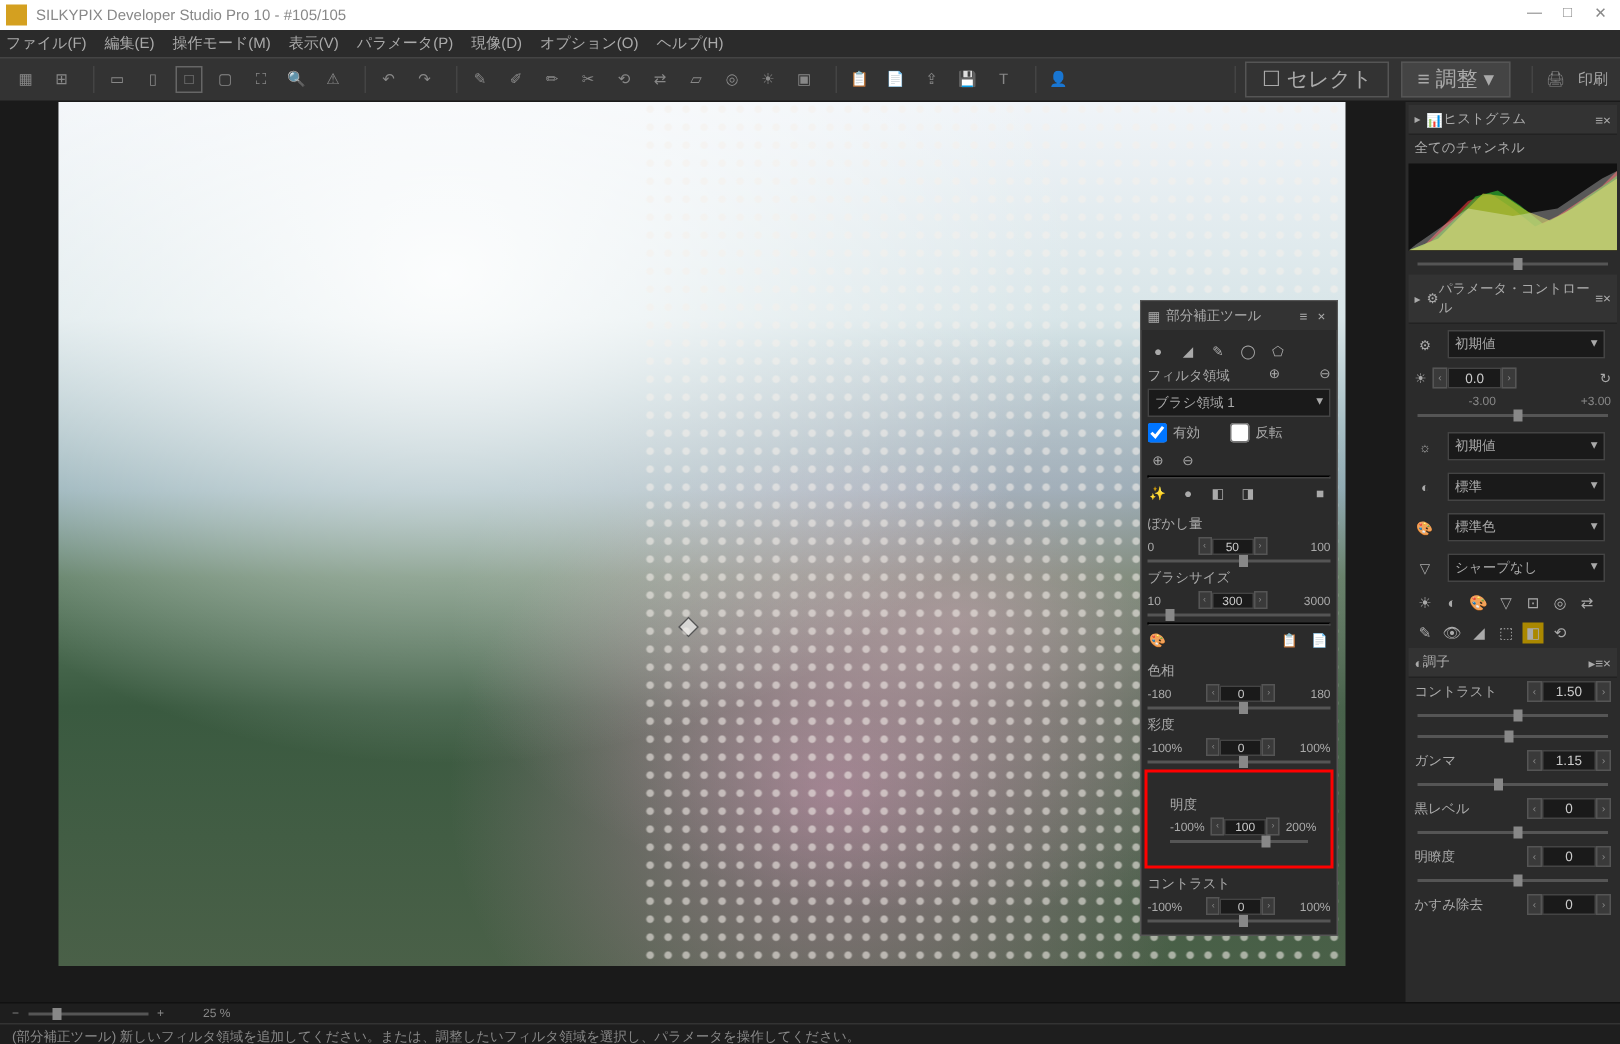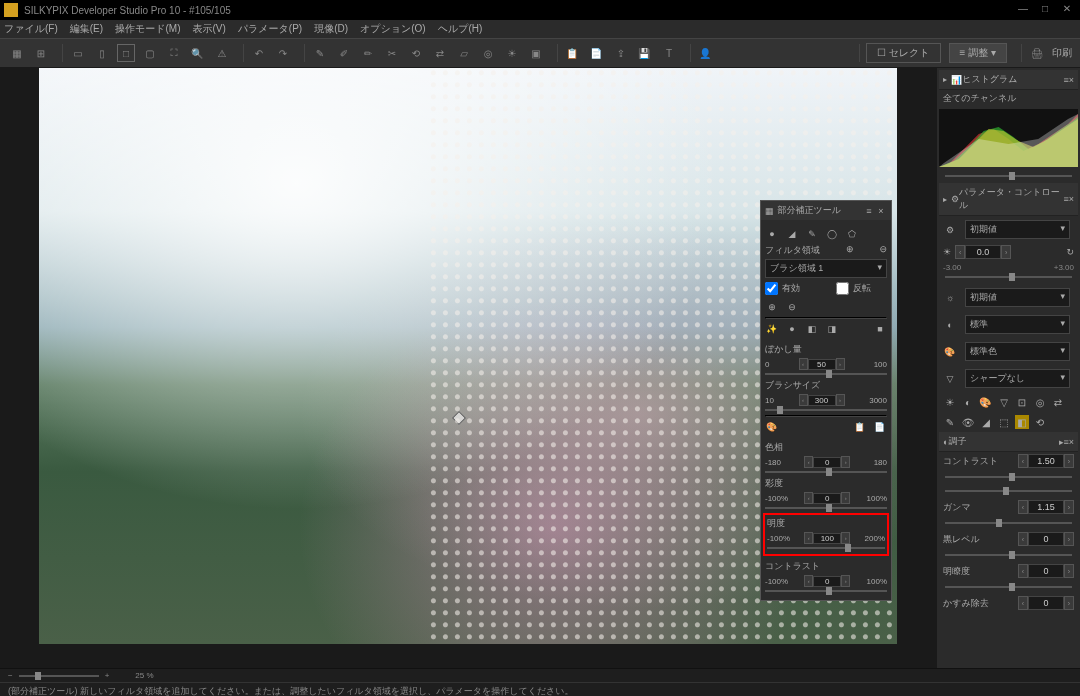--- a/index.html
+++ b/index.html
@@ -1,47 +1,47 @@
 <!DOCTYPE html>
 <html><head>
 <meta charset="utf-8">
 <style>
 * { margin: 0; padding: 0; box-sizing: border-box; font-family: "Meiryo", sans-serif; }
 body { width: 1080px; height: 696px; background: #2b2b2b; color: #aaa; font-size: 10px; overflow: hidden; position: relative; }
-.titlebar { height: 20px; background: #000000; display: flex; align-items: center; padding: 0 4px; color: #888; }
+.titlebar { height: 20px; background: #ffffff; display: flex; align-items: center; padding: 0 4px; color: #888; }
 .titlebar .icon { width: 14px; height: 14px; background: #d4a020; margin-right: 6px; }
 .titlebar .spacer { flex: 1; }
 .titlebar .winbtn { width: 18px; height: 14px; margin-left: 4px; text-align: center; cursor: pointer; }
 .menubar { height: 18px; background: #2b2b2b; display: flex; align-items: center; padding: 0 4px; font-size: 10px; }
 .menubar span { margin-right: 12px; cursor: pointer; }
 .toolbar { height: 30px; background: #333; border-top: 1px solid #444; border-bottom: 1px solid #1a1a1a; display: flex; align-items: center; padding: 0 8px; }
 .toolbar .tbtn { width: 18px; height: 18px; margin-right: 6px; display: flex; align-items: center; justify-content: center; cursor: pointer; color: #888; }
 .toolbar .sep { width: 1px; height: 18px; background: #444; margin: 0 6px; }
 .toolbar .spacer { flex: 1; }
-.toolbar .select-btn { border: 1px solid #555; padding: 2px 10px; margin-right: 8px; cursor: pointer; font-size: 10px; }
+.toolbar .select-btn { border: 1px solid #555; padding: 2px 10px; margin-right: 8px; cursor: pointer; font-size: 14px; }
 .main { display: flex; height: 600px; }
 .canvas-area { flex: 1; background: #1a1a1a; position: relative; display: flex; align-items: flex-start; justify-content: center; padding-top: 0; }
 .canvas { width: 858px; height: 576px; margin-top: 0; background: linear-gradient(180deg, #f0f4f8 0%, #d8e5e8 25%, #8aa8b0 45%, #5a7a60 55%, #3a5a40 70%, #4a6048 100%); position: relative; overflow: hidden; }
 .canvas::before { content: ""; position: absolute; inset: 0; background: radial-gradient(ellipse at 30% 20%, rgba(255,255,255,0.9) 0%, transparent 50%), radial-gradient(ellipse at 70% 60%, rgba(255,200,220,0.4) 0%, transparent 40%), radial-gradient(ellipse at 60% 80%, rgba(230,150,200,0.5) 0%, transparent 35%); }
 .canvas::after { content: ""; position: absolute; right: 0; top: 0; width: 55%; height: 100%; background: radial-gradient(circle at 70% 40%, rgba(245,240,235,0.7) 2px, transparent 3px); background-size: 12px 12px; opacity: 0.8; }
 .marker { position: absolute; left: 415px; top: 345px; width: 10px; height: 10px; border: 1px solid #555; transform: rotate(45deg); background: rgba(255,255,255,0.6); }
 .right-panel { width: 144px; background: #2b2b2b; border-left: 1px solid #1a1a1a; padding: 2px; font-size: 9px; overflow: hidden; }
 .panel-header { background: #333; padding: 3px 4px; display: flex; align-items: center; border-bottom: 1px solid #222; }
 .panel-header .arrow { margin-right: 4px; font-size: 8px; }
 .panel-header .spacer { flex: 1; }
 .histogram { height: 58px; background: #111; position: relative; margin: 2px 0; overflow: hidden; }
 .histogram svg { width: 100%; height: 100%; }
 .row { display: flex; align-items: center; padding: 2px 4px; }
 .row .icn { width: 14px; margin-right: 4px; text-align: center; }
 .btn-pair { display: flex; gap: 4px; padding: 4px; }
 .btn-pair button { flex: 1; background: #3a3a3a; border: 1px solid #555; color: #ccc; padding: 3px; font-size: 9px; cursor: pointer; }
 .slider-row { padding: 2px 4px; }
 .slider-row .track { height: 2px; background: #555; position: relative; margin: 4px 2px; }
 .slider-row .thumb { position: absolute; top: -3px; width: 6px; height: 8px; background: #888; }
-.slider-row .vals { display: flex; justify-content: space-between; font-size: 8px; color: #888; }
+.slider-row .vals { display: flex; justify-content: space-between; font-size: 8px; color: #888; margin-left: 36px; }
 .value-row { display: flex; align-items: center; padding: 2px 4px; gap: 4px; }
 .value-row .lbl { flex: 1; font-size: 9px; }
 .value-row .spin { display: flex; align-items: center; }
 .value-row .spin button { width: 10px; height: 14px; background: #3a3a3a; border: 1px solid #555; color: #888; font-size: 7px; cursor: pointer; padding: 0; }
 .value-row input { width: 36px; background: #1a1a1a; border: 1px solid #444; color: #ccc; text-align: center; font-size: 9px; padding: 1px; }
 .icon-row { display: flex; gap: 4px; padding: 3px 4px; flex-wrap: wrap; }
 .icon-row .ic { width: 14px; height: 14px; display: flex; align-items: center; justify-content: center; cursor: pointer; font-size: 10px; }
 .icon-row .ic.active { background: #aa8800; }
 .chk { display: flex; align-items: center; padding: 3px 4px; }
 .chk input { margin-right: 4px; }
@@ -340,21 +340,21 @@
     </div>
     <div style="font-size:9px; display:flex; justify-content:space-between">
         <span>フィルタ領域</span>
         <span>⊕</span>
         <span>⊖</span>
       </div>
     <div class="select-drop">
         <span>ブラシ領域 1</span>
         <span>▾</span>
       </div>
-    <div style="display:flex; gap:36px; padding:2px 0">
+    <div style="display:flex; gap:20px; padding:2px 0">
       <label class="chk" style="padding:0">
           <input type="checkbox" checked="" style="">
           <span>有効</span>
         </label>
       <label class="chk" style="padding:0">
           <input type="checkbox" style="">
           <span>反転</span>
         </label>
     </div>
     <div class="tool-row">
@@ -432,21 +432,21 @@
             <input value="0" style="">
             <button>›</button>
           </div>
           <span>100%</span>
         </div>
       <div class="sb-track">
           <div class="sb-thumb" style="left:50%"></div>
         </div>
     </div>
     <div class="highlight-red">
-      <div class="slider-block" style="margin:0">
+      <div class="slider-block" style="margin:13px">
         <div class="sb-label">明度</div>
         <div class="sb-row">
             <span>-100%</span>
             <div class="spin">
               <button>‹</button>
               <input value="100" style="">
               <button>›</button>
             </div>
             <span>200%</span>
           </div>

